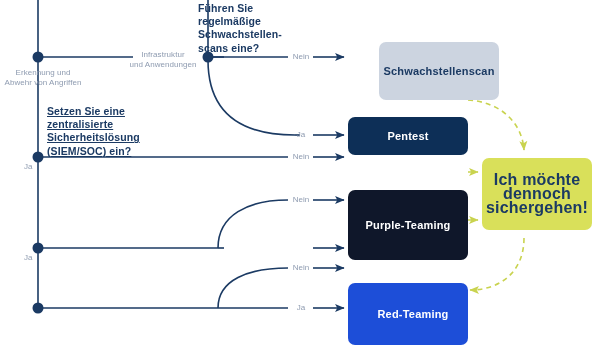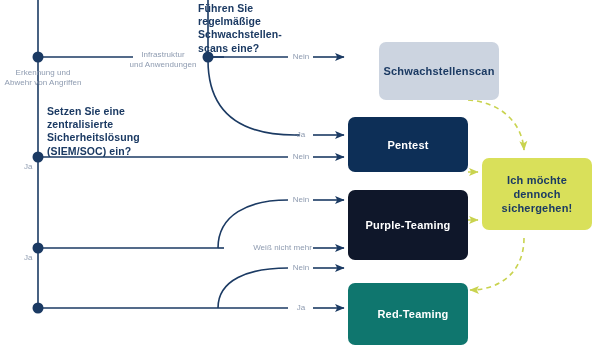--- a/index.html
+++ b/index.html
@@ -64,26 +64,26 @@
     text-align: center;
     font-size: 11px;
     font-weight: 600;
     letter-spacing: 0.2px;
     box-sizing: border-box;
     padding: 4px 6px;
   }
   .outcome.scan   { background: #ccd4e0; color: #1b3a63; }
   .outcome.pentest{ background: #0d2f57; color: #ffffff; }
   .outcome.purple { background: #0f172a; color: #ffffff; }
-  .outcome.red    { background: #0f766e; color: #ffffff; padding-left: 16px; }
+  .outcome.red    { background: #1d4ed8; color: #ffffff; padding-left: 16px; }
 
   .outcome.note {
     background: #d9e05a;
     color: #1b3a63;
-    font-size: 11px;
+    font-size: 16px;
     line-height: 14px;
     font-weight: 700;
     white-space: pre-line;
   }
 </style>
 </head>
 <body>
 
 <div id="canvas">
 
@@ -151,21 +151,21 @@
       <path d="M524,238 C524,272 500,290 470,290" marker-end="url(#arrowLime)"></path>
     </g>
   </svg>
 
 
   <div class="question" style="left:198px; top:2px; width:126px;">Führen Sie
 regelmäßige
 Schwachstellen-
 scans eine?</div>
 
-  <div class="question" style="left:47px; top:105px; width:135px;">Setzen Sie eine
+  <div class="question" style="left:47px; top:105px; width:135px;text-decoration:underline;">Setzen Sie eine
 zentralisierte
 Sicherheitslösung
 (SIEM/SOC) ein?</div>
 
 
 
   <div class="edge-label center" style="left:-22px; top:68px; width:130px;">Erkennung und
 Abwehr von Angriffen</div>
 
   <div class="edge-label center" style="left:115px; top:50px; width:96px;">Infrastruktur
@@ -176,31 +176,30 @@
   <div class="edge-label center" style="left:290px; top:130px; width:22px;">Ja</div>
 
   <div class="edge-label center" style="left:288px; top:152px; width:26px;">Nein</div>
 
   <div class="edge-label" style="left:24px; top:162px; width:40px;">Ja</div>
 
   <div class="edge-label center" style="left:288px; top:195px; width:26px;">Nein</div>
 
   <div class="edge-label" style="left:24px; top:253px; width:40px;">Ja</div>
 
-  <div class="edge-label right" style="left:222px; top:243px; width:90px;">Weiß nicht mehr</div>
 
   <div class="edge-label center" style="left:288px; top:263px; width:26px;">Nein</div>
 
   <div class="edge-label center" style="left:290px; top:303px; width:22px;">Ja</div>
 
   <div class="outcome scan" style="left:348px; top:42px; width:120px; height:58px;margin-left:31px;">
     <span>Schwachstellenscan</span>
   </div>
 
-  <div class="outcome pentest" style="left:348px; top:117px; width:120px; height:55px;">
+  <div class="outcome pentest" style="left:348px; top:117px; width:120px; height:38px;">
     <span>Pentest</span>
   </div>
 
   <div class="outcome purple" style="left:348px; top:190px; width:120px; height:70px;">
     <span>Purple-Teaming</span>
   </div>
 
   <div class="outcome red" style="left:348px; top:283px; width:120px; height:62px;">
     <span>Red-Teaming</span>
   </div>

